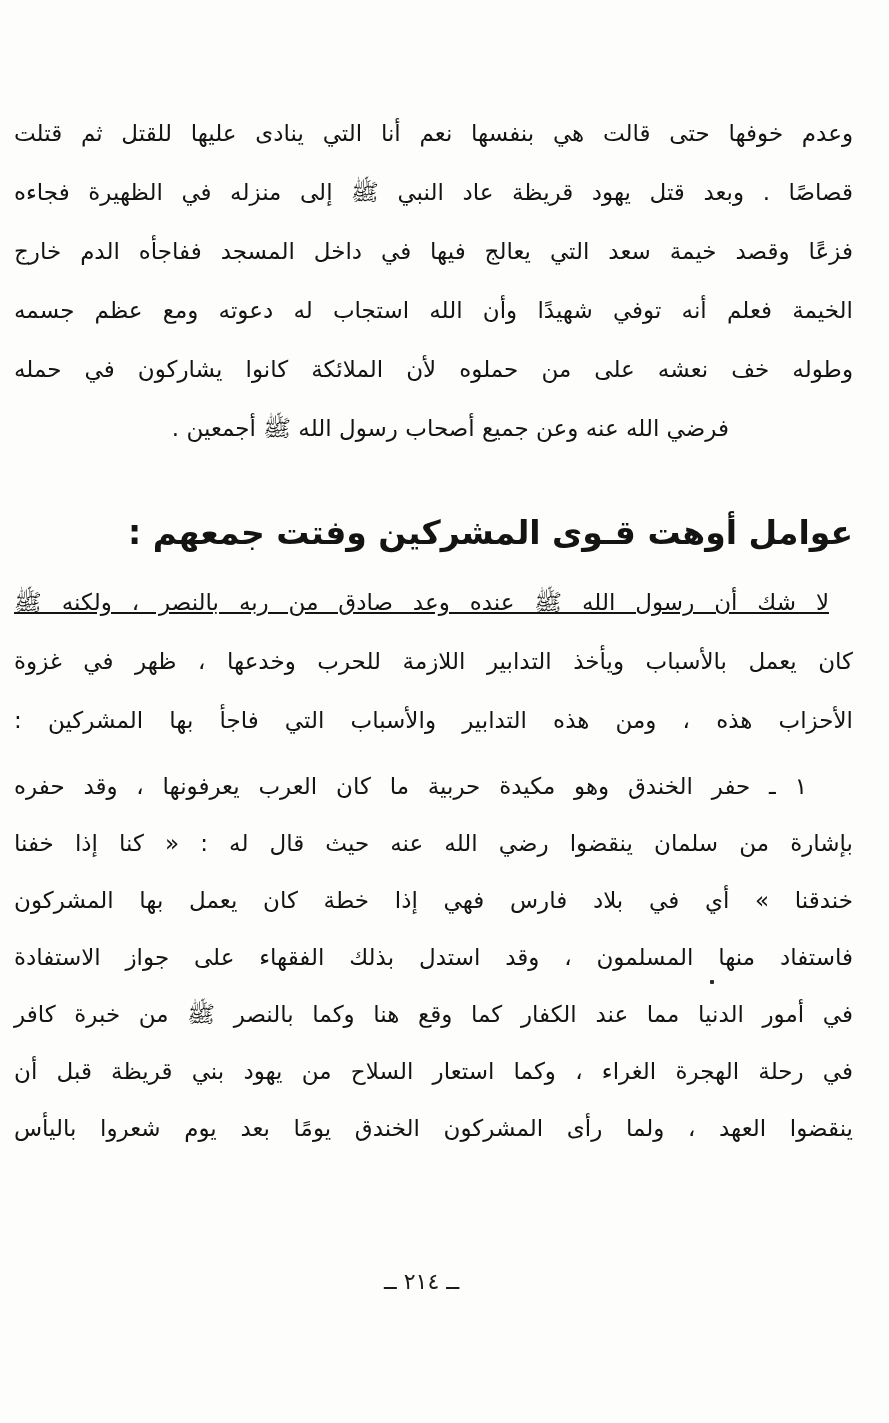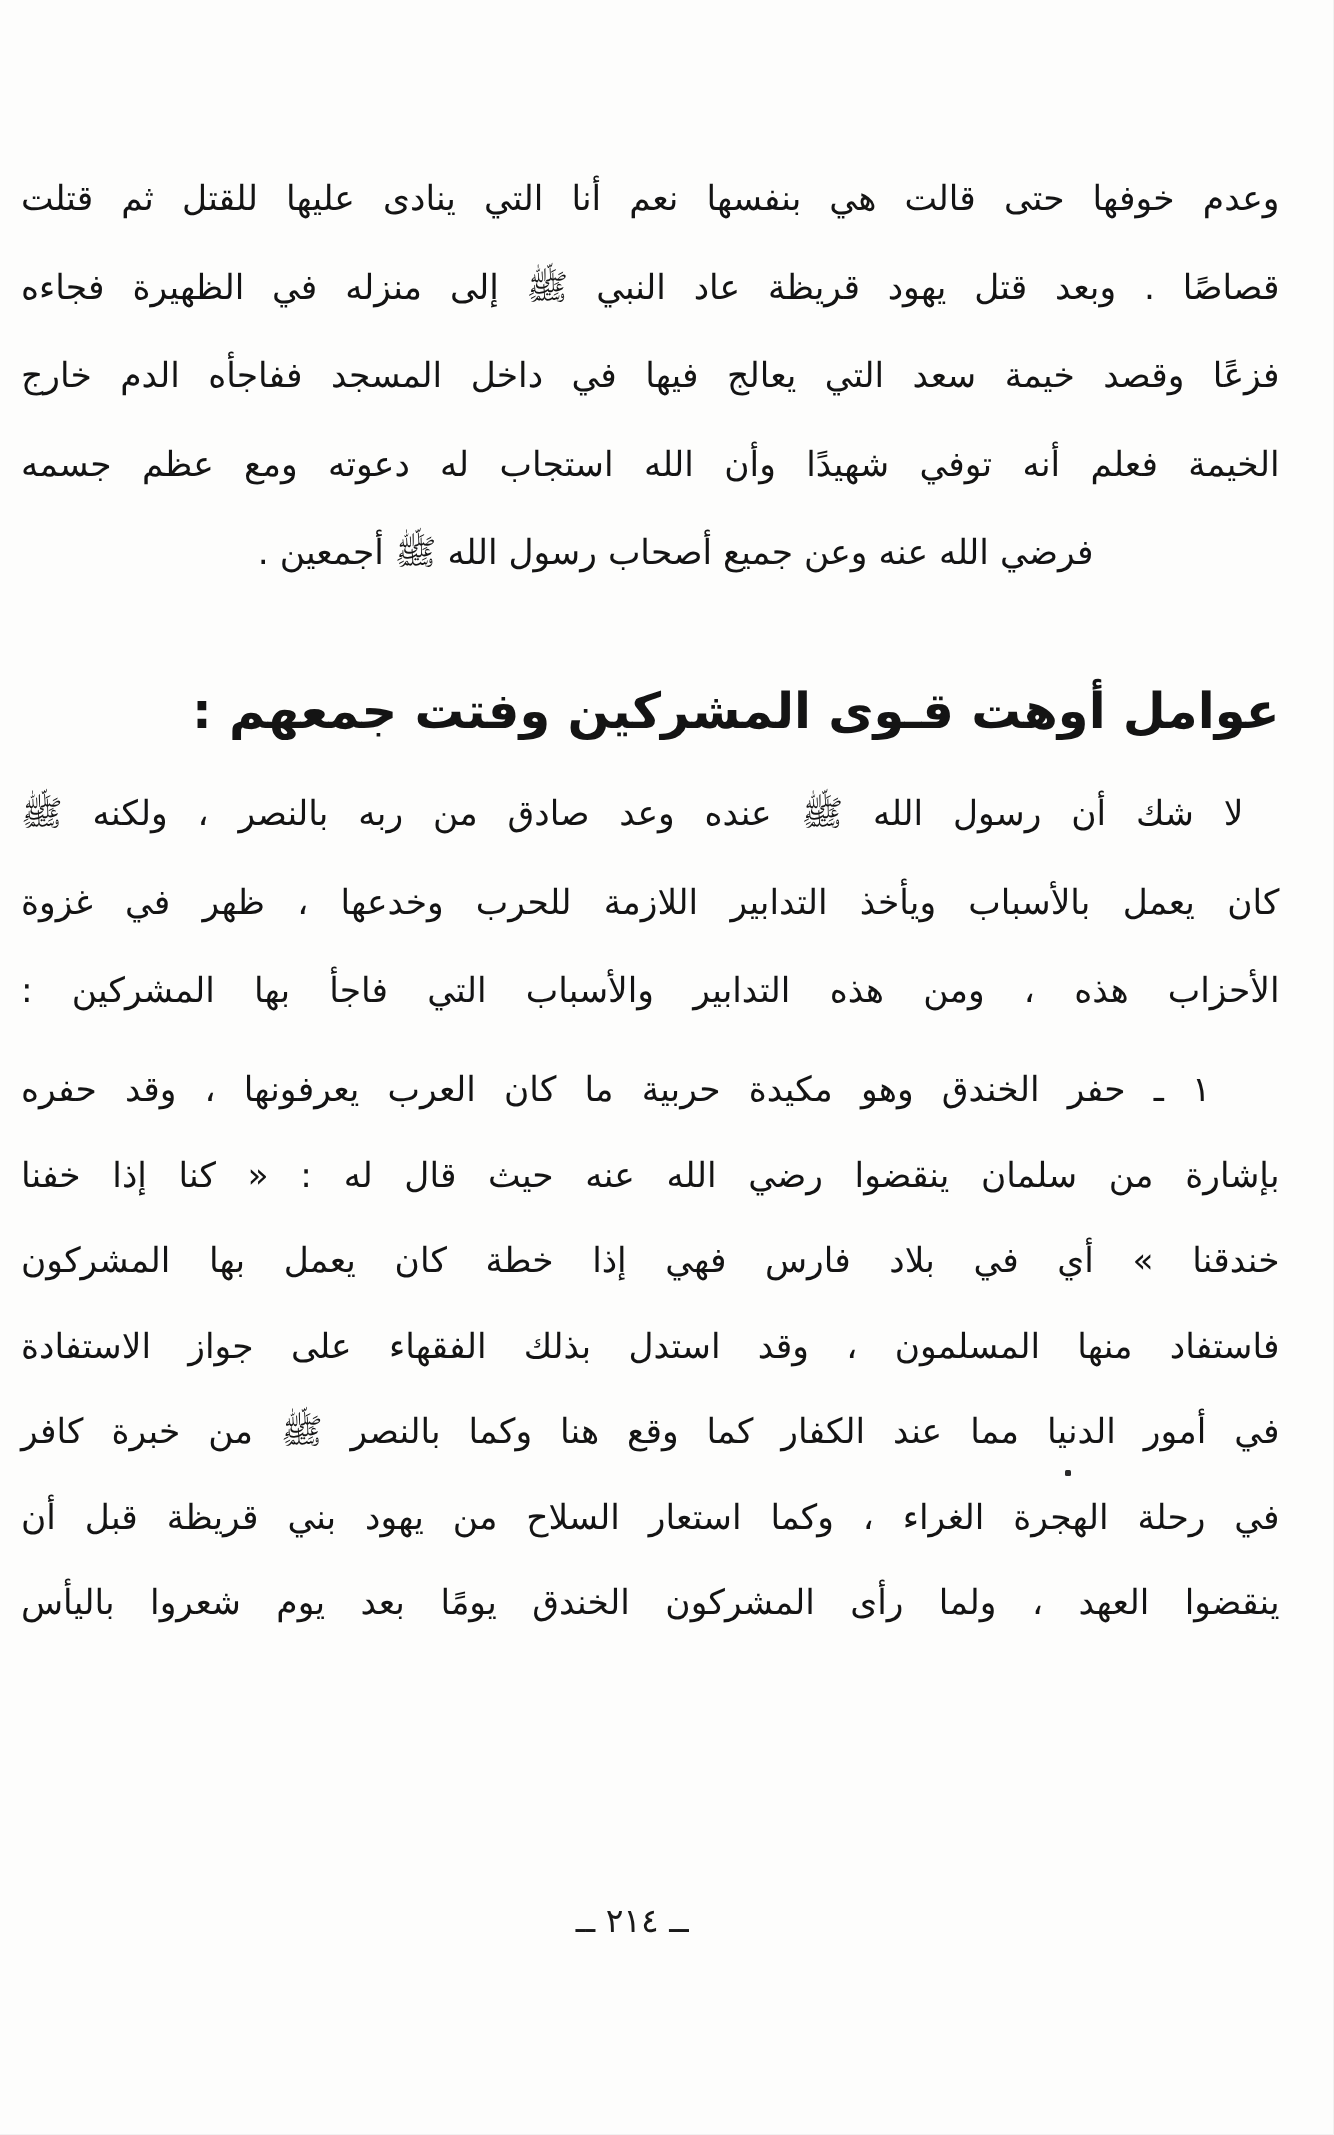--- a/index.html
+++ b/index.html
@@ -36,21 +36,21 @@
   .just {
     text-align: justify;
     text-align-last: justify;
   }
   .endline {
     text-align: right;
     text-align-last: right;
   }
   .indent-124 { padding-right: 124px; }
   .indent-46  { padding-right: 46px; }
-  .indent-24  { padding-right: 24px; }
+  .indent-24  { padding-right: 24px; text-decoration: underline; }
   .heading {
     margin: 54px 0 0 0;
     font-size: 33px;
     font-weight: bold;
     line-height: 42px;
     height: 42px;
     text-align: right;
     white-space: nowrap;
   }
   .para { margin: 0; padding: 0; }
@@ -85,20 +85,21 @@
 
 <div class="page">
 
   <div class="text-block">
 
     <div class="para p1">
       <div class="line just">وعدم خوفها حتى قالت هي بنفسها نعم أنا التي ينادى عليها للقتل ثم قتلت</div>
       <div class="line just">قصاصًا . وبعد قتل يهود قريظة عاد النبي ﷺ إلى منزله في الظهيرة فجاءه</div>
       <div class="line just">فزعًا وقصد خيمة سعد التي يعالج فيها في داخل المسجد ففاجأه الدم خارج</div>
       <div class="line just">الخيمة فعلم أنه توفي شهيدًا وأن الله استجاب له دعوته ومع عظم جسمه</div>
+      <div class="line just">وطوله خف نعشه على من حملوه لأن الملائكة كانوا يشاركون في حمله</div>
       <div class="line endline indent-124">فرضي الله عنه وعن جميع أصحاب رسول الله ﷺ أجمعين .</div>
     </div>
 
     <h2 class="heading">عوامل أوهت قـوى المشركين وفتت جمعهم :</h2>
 
     <div class="para p2">
       <div class="line just indent-24">لا شك أن رسول الله ﷺ عنده وعد صادق من ربه بالنصر ، ولكنه ﷺ</div>
       <div class="line just">كان يعمل بالأسباب ويأخذ التدابير اللازمة للحرب وخدعها ، ظهر في غزوة</div>
       <div class="line just">الأحزاب هذه ، ومن هذه التدابير والأسباب التي فاجأ بها المشركين :</div>
     </div>

